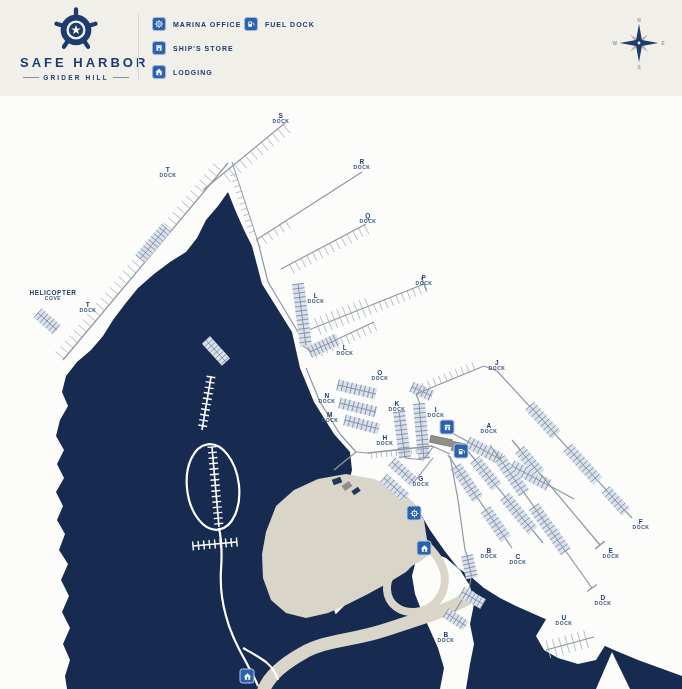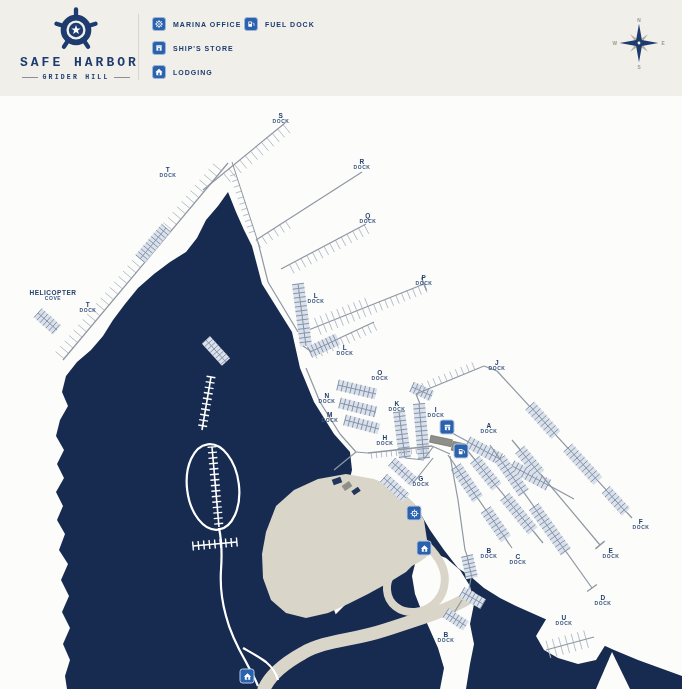--- a/index.html
+++ b/index.html
@@ -1,20 +1,20 @@
 <!DOCTYPE html>
 <html><head>
 <meta charset="utf-8">
 <style>
   html,body{margin:0;padding:0;background:#e7e6e2;}
   .page{position:relative;width:682px;height:689px;background:#fcfcfa;overflow:hidden;
         font-family:"Liberation Sans",sans-serif;}
   
   .hdr{position:absolute;top:0;left:0;width:682px;height:96px;background:#f0efea;}
-  .brand{position:absolute;left:20px;top:4px;width:112px;text-align:left;color:#1d3b6e;font-family:Liberation Mono, monospace;}
+  .brand{position:absolute;left:20px;top:4px;width:112px;text-align:left;color:#1d3b6e;}
   .wheel{width:46px;height:46px;margin:3px auto 0;display:block;}
   .brand-name{font-size:13px;font-weight:bold;letter-spacing:3px;margin-top:2px;white-space:nowrap;}
   .brand-sub{font-size:6.5px;font-weight:bold;letter-spacing:2.2px;margin-top:4px;
              display:flex;align-items:center;justify-content:center;gap:4px;color:#1d3b6e;}
   .dash{display:inline-block;width:16px;height:1px;background:#8a8f9b;}
   .v-divider{position:absolute;left:138px;top:14px;height:66px;width:1px;background:#d9d6cf;}
   .legend{position:absolute;left:152px;top:12px;display:grid;grid-template-rows:repeat(3,24px);
           grid-auto-flow:column;grid-auto-columns:92px;align-items:center;}
   .legend-item{display:flex;align-items:center;gap:7px;}
   .legend-label{font-size:7px;font-weight:bold;letter-spacing:1px;color:#1d3b6e;white-space:nowrap;}

